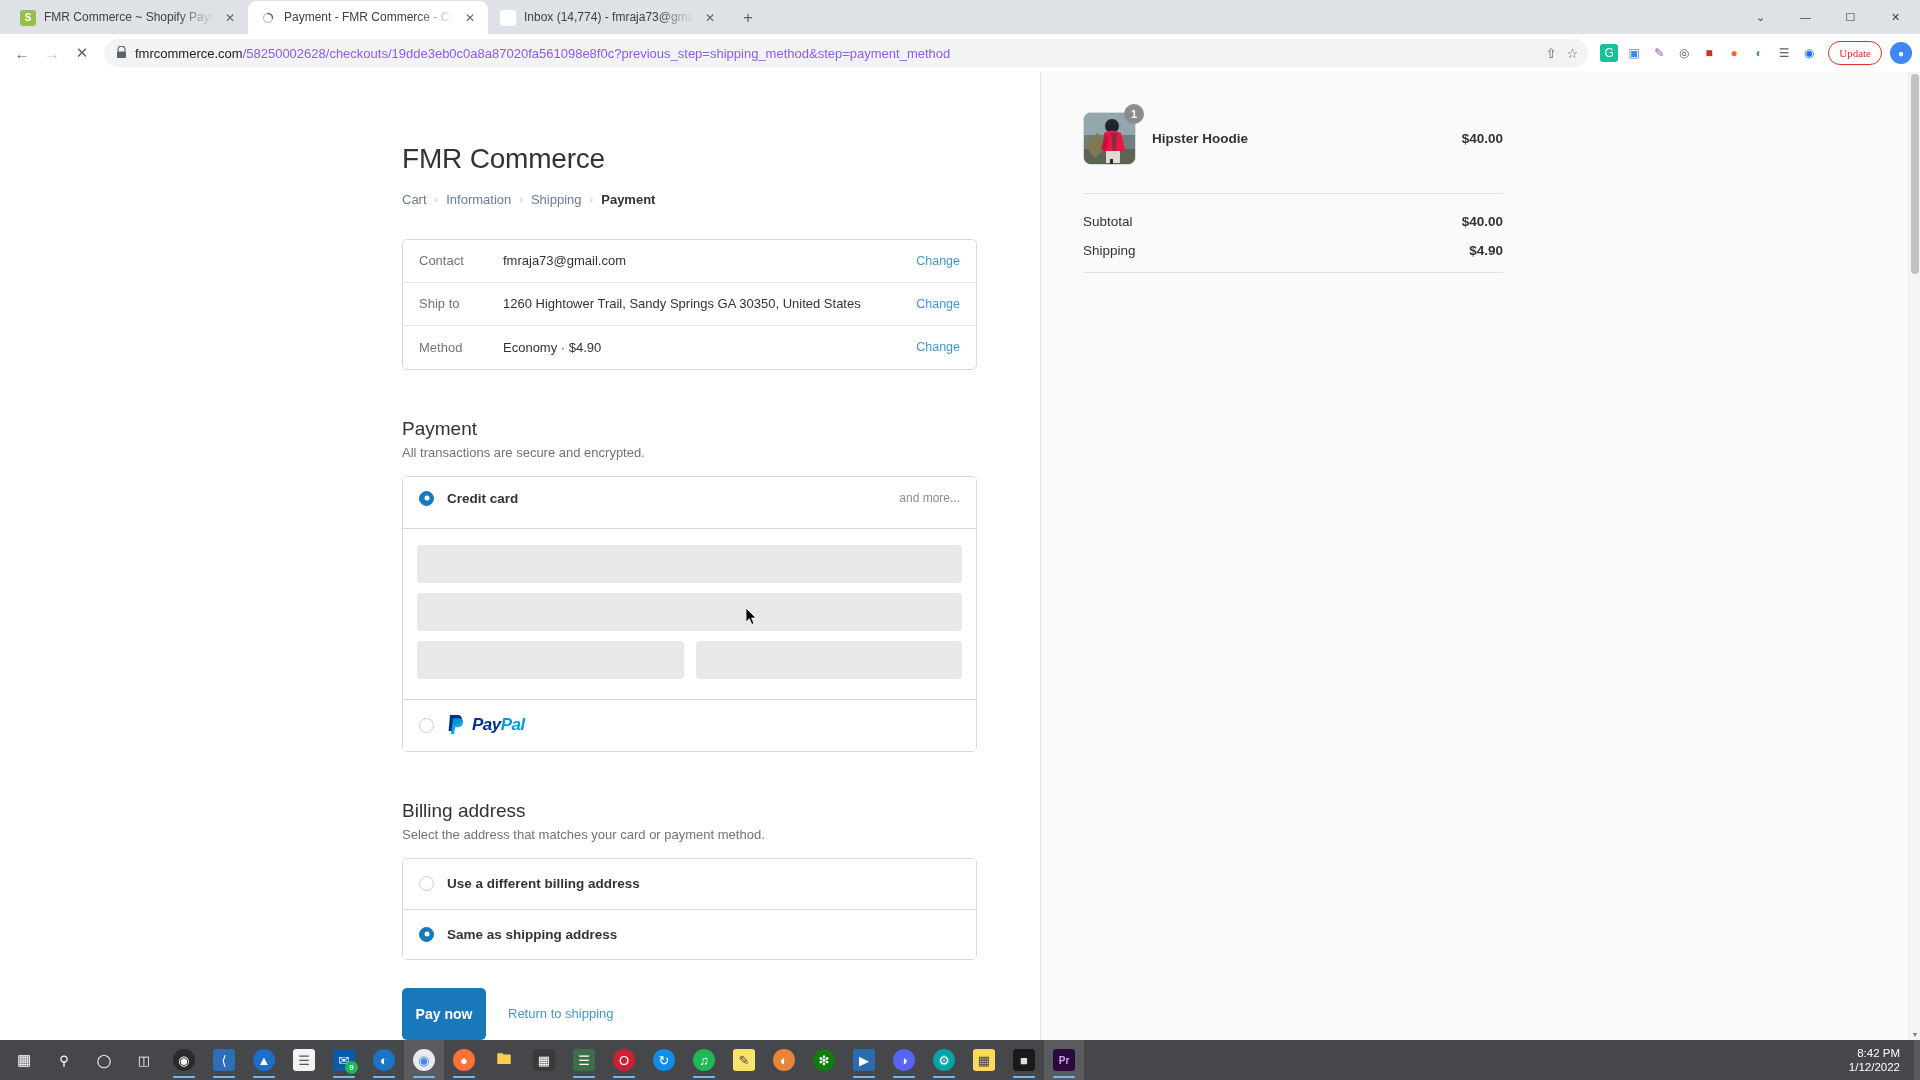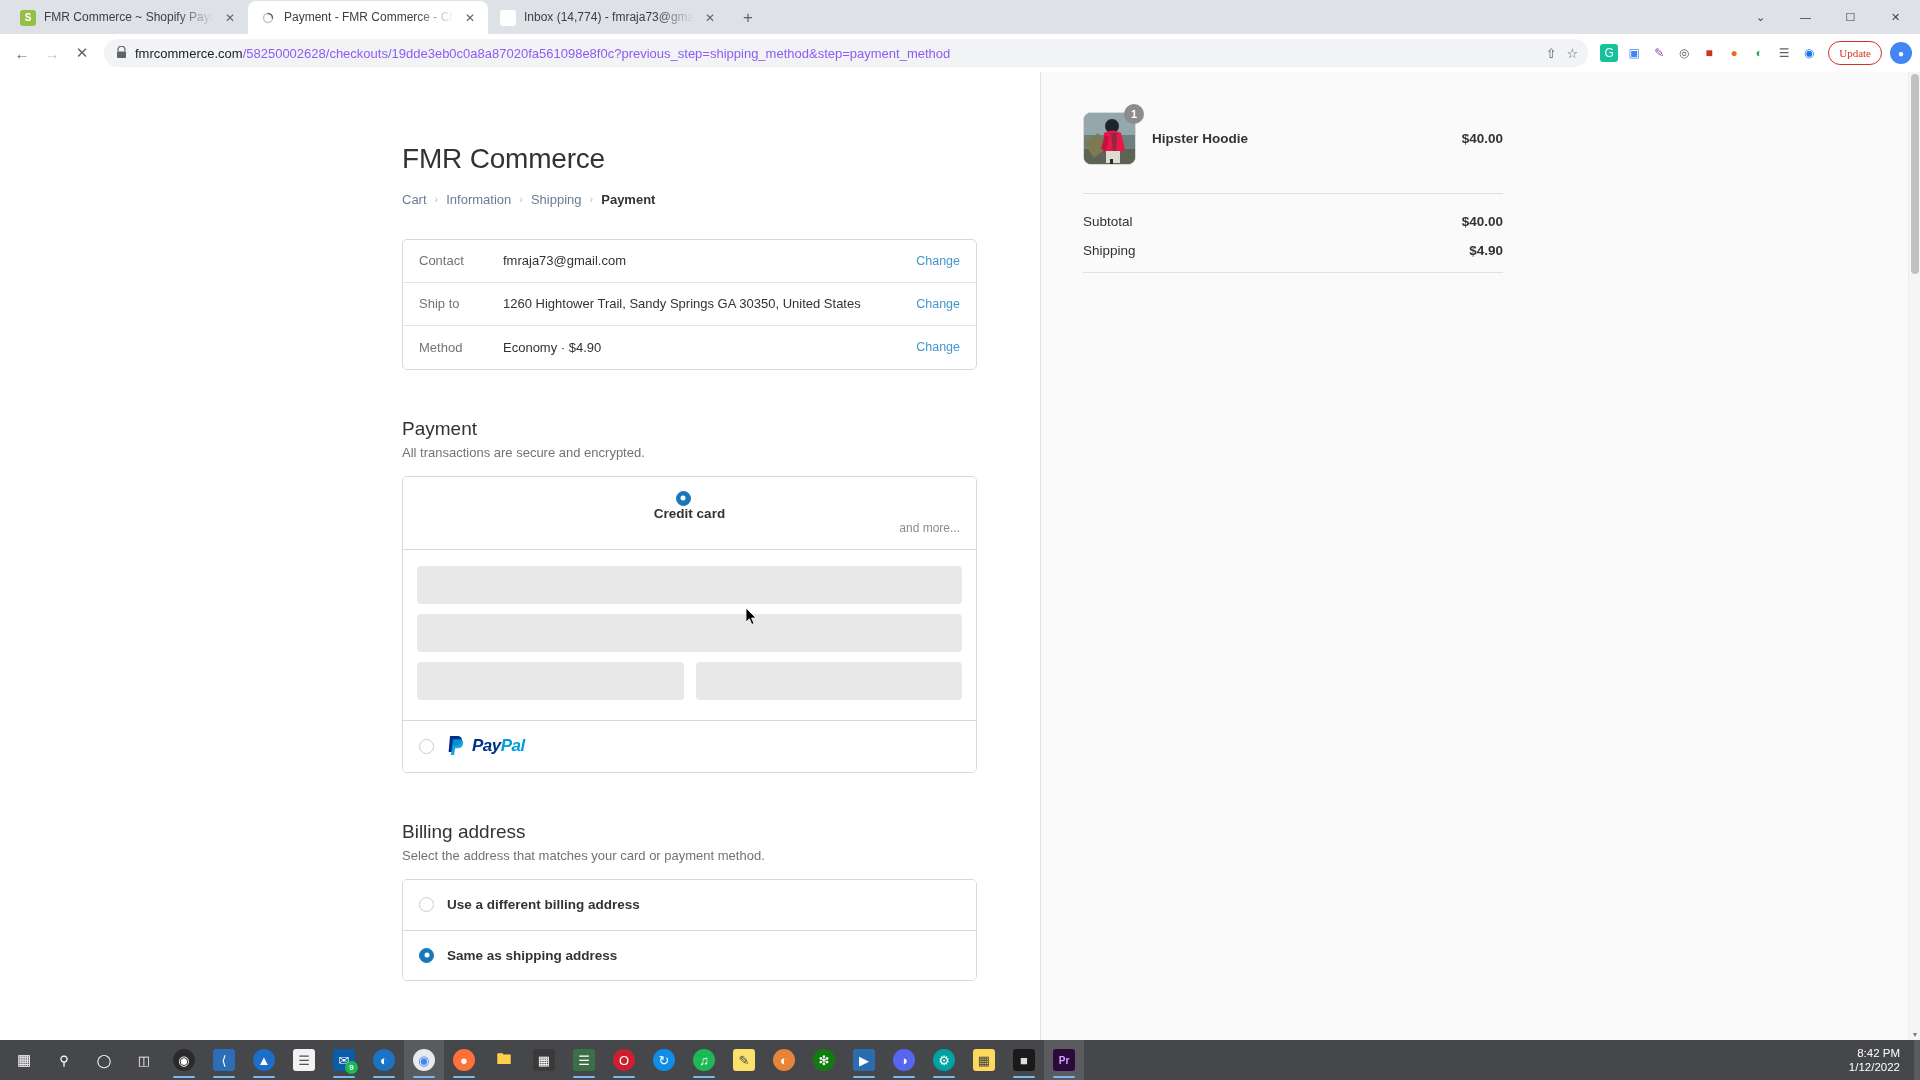--- a/index.html
+++ b/index.html
@@ -120,22 +120,22 @@
   .review-row:last-child { border-bottom: none; }
   .review-label { width: 84px; color: #737373; flex: 0 0 84px; }
   .review-value { flex: 1 1 auto; color: #333; }
   .review-change { color: #4496cf; font-size: 12.5px; text-decoration: none; }
 
   .sec-title { font-size: 19px; color: #333; font-weight: 400; margin-bottom: 5px; }
   .sec-sub { font-size: 13px; color: #737373; margin-bottom: 16px; }
 
   .pay-box { border: 1px solid #d9d9d9; border-radius: 5px; overflow: hidden; margin-bottom: 48px; }
   .pay-head {
-    display: flex; align-items: center; padding: 14px 16px; background: #fff;
-    border-bottom: 1px solid #d9d9d9; min-height: 52px; flex-direction: column;
+    display: flex; padding: 14px 16px; background: #fff;
+    border-bottom: 1px solid #d9d9d9; min-height: 52px;
   }
   .radio {
     width: 15px; height: 15px; border-radius: 50%; border: 1px solid #c9cccf;
     flex: 0 0 15px; margin-right: 13px; background:#fff; position: relative;
   }
   .radio.checked { background: #1878b9; border-color: #1878b9; }
   .radio.checked::after {
     content: ""; position: absolute; width: 5px; height: 5px; border-radius: 50%;
     background: #fff; left: 50%; top: 50%; transform: translate(-50%, -50%);
   }
@@ -394,20 +394,24 @@
           <div class="billing-row">
             <span class="radio"></span>
             <span class="billing-label">Use a different billing address</span>
           </div>
           <div class="billing-row">
             <span class="radio checked"></span>
             <span class="billing-label">Same as shipping address</span>
           </div>
         </div>
 
+        <div class="footer-actions">
+          <button class="pay-now">Pay now</button>
+          <a href="#" class="return-link">Return to shipping</a>
+        </div>
 
       </div>
     </div>
 
     <div class="checkout-right">
       <div class="right-inner">
 
         <div class="line-item">
           <div class="thumb-wrap">
             <div class="thumb">

